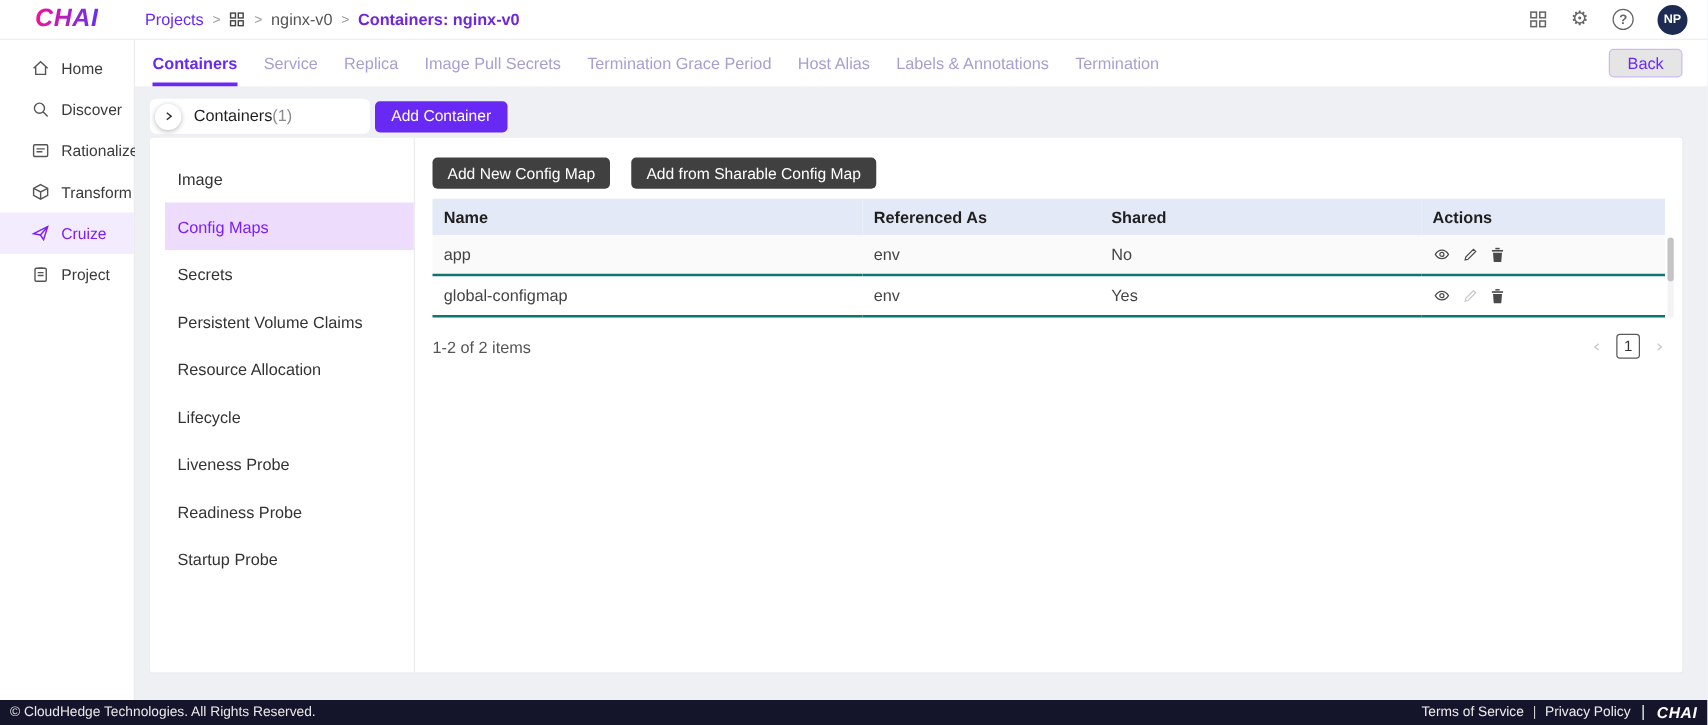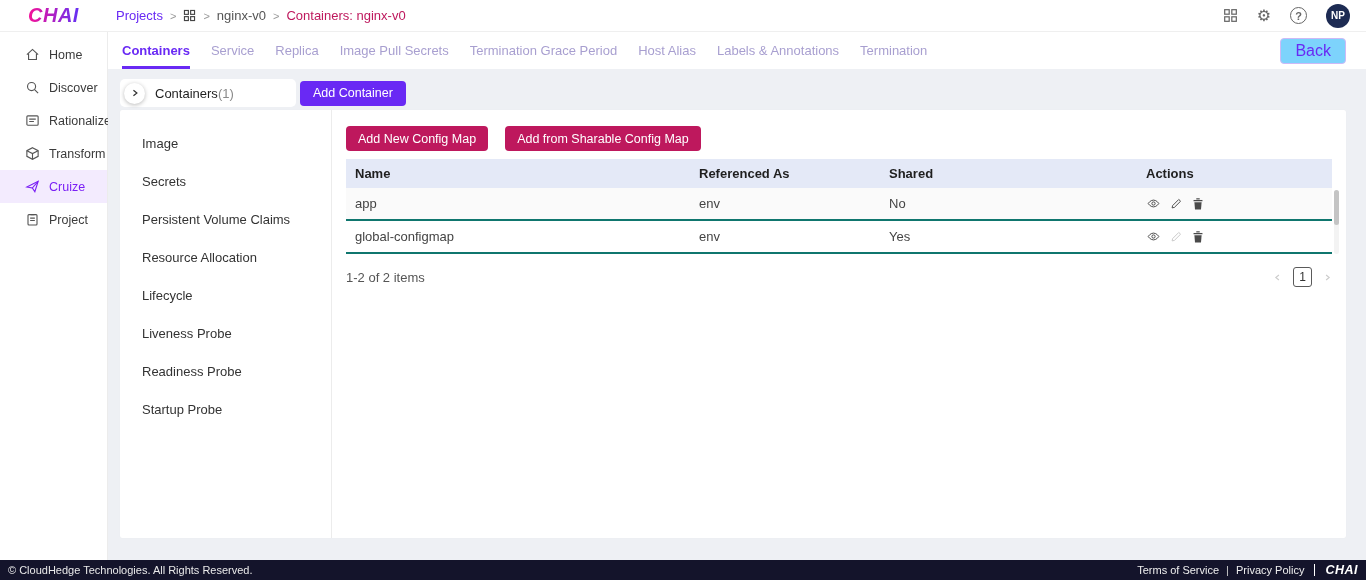--- a/index.html
+++ b/index.html
@@ -10,58 +10,58 @@
   .logo-wrap { width:108px; padding-left:28px; flex:0 0 108px; }
   .logo { font-size:20px; font-weight:bold; font-style:italic; letter-spacing:.5px; color:#a21ccb; cursor:pointer; display:inline-block; }
   @supports (-webkit-background-clip: text) {
     .logo { background:linear-gradient(90deg,#ef129b 5%,#6a2ff0 95%); -webkit-background-clip:text; -webkit-text-fill-color:transparent; }
   }
   .breadcrumb { display:flex; align-items:center; gap:7px; font-size:13px; color:#555; margin-left:8px; }
   .bc-link { color:#6929f4; cursor:pointer; }
   .bc-sep { color:#999; font-size:11px; }
   .bc-grid-icon { color:#444; display:flex; cursor:pointer; }
   .bc-item { color:#555; }
-  .bc-current { color:#be185d; }
+  .bc-current { color:#6d28d9;font-weight:bold; }
   .topbar-right { margin-left:auto; display:flex; align-items:center; gap:19px; padding-right:16px; }
   .tb-icon { color:#666; display:flex; align-items:center; cursor:pointer; font-size:16px; line-height:1; }
   .help-icon { width:17px; height:17px; border:1.4px solid #666; border-radius:50%; font-size:11px; display:flex; align-items:center; justify-content:center; color:#666; font-weight:bold; cursor:pointer; }
   .avatar { width:24px; height:24px; border-radius:50%; background:#1d2b53; color:#fff; font-size:10px; font-weight:bold; display:flex; align-items:center; justify-content:center; cursor:pointer; }
 
   
   .layout { display:flex; height:528px; }
   .sidebar { width:108px; flex:0 0 108px; background:#fff; border-right:1px solid #ececec; padding-top:6px; }
   .side-item { height:33px; display:flex; align-items:center; gap:9px; padding-left:25px; font-size:12.5px; color:#3b3b3b; cursor:pointer; }
   .side-item.active { background:#f3ebfe; color:#7a1ff5; }
   .side-icon { display:flex; color:#555; }
   .side-item.active .side-icon { color:#7a1ff5; }
   .content { flex:1; display:flex; flex-direction:column; background:#eef0f4; min-width:0; }
 
   
   .tabbar { height:37px; background:#fff; display:flex; align-items:center; padding:0 20px 0 14px; flex:0 0 37px; }
   .tab { margin-right:21px; font-size:13px; color:#a89fd0; cursor:pointer; height:37px; display:flex; align-items:center; border-bottom:3px solid transparent; padding-top:2px; white-space:nowrap; }
   .tab.active { color:#6929f4; font-weight:bold; border-bottom-color:#6929f4; }
-  .back-btn { margin-left:auto; background:#7dd3fc; border:1px solid #cdb9f7; color:#6929f4; font-size:16px; padding:3px 14px; border-radius:4px; cursor:pointer; }
+  .back-btn { margin-left:auto; background:#e5e5e5; border:1px solid #cdb9f7; color:#6929f4; font-size:13px; padding:3px 14px; border-radius:4px; cursor:pointer; }
 
   
   .body-area { flex:1; padding:10px 20px 0 12px; display:flex; flex-direction:column; min-height:0; }
   .expander-row { display:flex; align-items:center; margin-bottom:3px; flex:0 0 28px; }
   .expander { width:176px; height:28px; background:#fff; border-radius:5px; display:flex; align-items:center; gap:10px; padding-left:4px; cursor:pointer; }
   .chev-btn { width:21px; height:21px; border-radius:50%; background:#fff; box-shadow:0 1px 4px rgba(0,0,0,.28); display:flex; align-items:center; justify-content:center; flex:0 0 21px; cursor:pointer; }
   .expander-label { font-size:13px; color:#1f1f1f; }
   .expander-count { font-size:13px; color:#8a8a8a; }
   .add-container-btn { margin-left:4px; background:#6929f4; color:#fff; border:none; font-size:12.5px; height:25px; padding:0 13px; border-radius:4px; cursor:pointer; }
 
   .card { flex:1; background:#fff; display:flex; margin-bottom:22px; border-radius:2px; min-height:0; box-shadow:0 0 1px rgba(0,0,0,.06); }
   .config-nav { width:212px; flex:0 0 212px; border-right:1px solid #ececec; padding-top:14px; }
   .config-nav-item { height:38px; display:flex; align-items:center; margin-left:12px; padding-left:10px; font-size:13px; color:#333; cursor:pointer; }
   .config-nav-item.active { background:#eedcfd; color:#7a1ff5; }
 
   .panel { flex:1; padding:16px 14px 0 14px; min-width:0; }
   .panel-buttons { display:flex; gap:17px; }
-  .btn-primary { background:#be185d; color:#fff; border:none; font-size:12.5px; height:25px; padding:0 12px; border-radius:4px; cursor:pointer; white-space:nowrap; }
+  .btn-primary { background:#404040; color:#fff; border:none; font-size:12.5px; height:25px; padding:0 12px; border-radius:4px; cursor:pointer; white-space:nowrap; }
 
   .table-wrap { margin-top:8px; position:relative; }
   table { width:100%; border-collapse:collapse; table-layout:fixed; }
   thead th { background:#e4e9f7; font-size:13px; text-align:left; padding:7px 9px; color:#1f1f1f; font-weight:bold; }
   tbody td { font-size:13px; color:#444; padding:8px 9px; border-bottom:2px solid #0f766e; height:32px; }
   tbody tr.row-odd { background:#fafafa; }
   .actions-cell { display:flex; gap:9px; align-items:center; }
   .action-icon { cursor:pointer; display:flex; color:#4a4a4a; }
   .action-icon.disabled { color:#c9c9c9; cursor:default; }
   .table-scrollbar { position:absolute; right:-7px; top:31px; bottom:0; width:5px; background:#f3f3f3; border-radius:3px; }
@@ -205,20 +205,21 @@
           </span>
           <span><span class="expander-label">Containers</span><span class="expander-count">(1)</span></span>
         </div>
         <button class="add-container-btn">Add Container</button>
       </div>
 
       <div class="card">
 
         <nav class="config-nav">
           <div class="config-nav-item">Image</div>
+          <div class="config-nav-item active">Config Maps</div>
           <div class="config-nav-item">Secrets</div>
           <div class="config-nav-item">Persistent Volume Claims</div>
           <div class="config-nav-item">Resource Allocation</div>
           <div class="config-nav-item">Lifecycle</div>
           <div class="config-nav-item">Liveness Probe</div>
           <div class="config-nav-item">Readiness Probe</div>
           <div class="config-nav-item">Startup Probe</div>
         </nav>
 
         <section class="panel">

